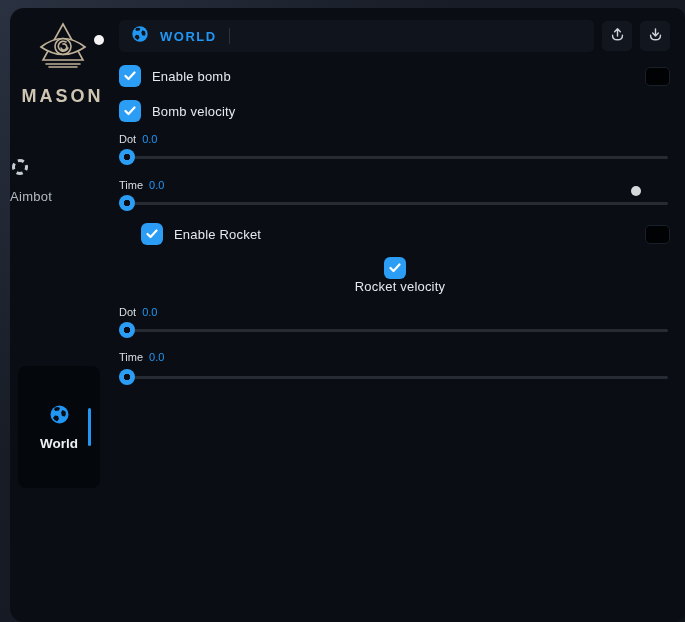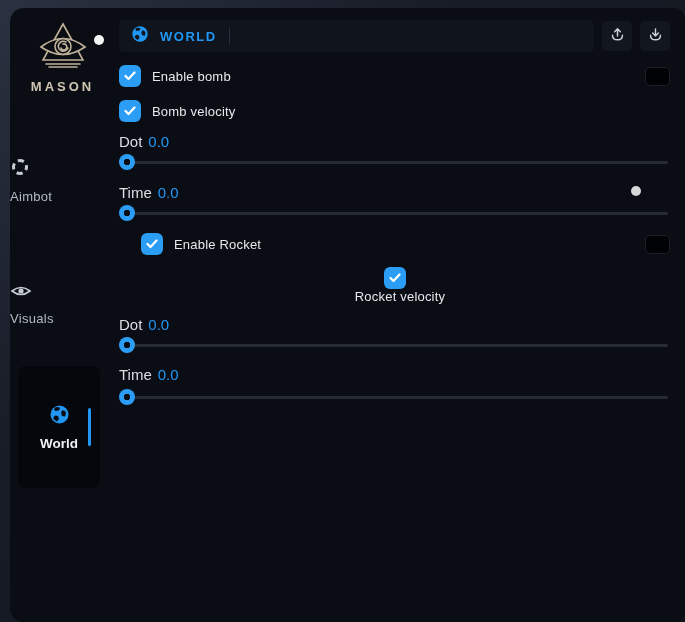--- a/index.html
+++ b/index.html
@@ -7,21 +7,21 @@
     font-family:"Liberation Sans","DejaVu Sans",sans-serif;
     background:linear-gradient(135deg,#2a3140 0%,#171c26 35%,#0e1219 100%); }
 
   .window { position:absolute; left:10px; top:8px; width:675px; height:614px;
     background:#0a0e14; border-radius:14px 10px 10px 14px; }
 
   
   .sidebar { position:absolute; left:0; top:0; width:105px; height:100%; }
   .logo-wrap { position:absolute; left:0; top:12px; width:105px; text-align:center; }
   .logo-wrap svg { display:block; margin:0 auto; }
-  .logo-text { margin-top:3px; font-size:13px; font-weight:bold; letter-spacing:3px;
+  .logo-text { margin-top:10px; font-size:18px; font-weight:bold; letter-spacing:3px;
     color:#cfc6b2; }
 
   .nav-item { position:absolute; left:0; width:105px; display:flex; flex-direction:column;
     cursor:pointer; }
   .nav-item .nav-label { margin-top:8px; font-size:13px; color:#b3bac3; letter-spacing:.3px; }
   .nav-aimbot { top:149px; }
   .nav-visuals { top:275px; }
   .nav-misc { top:524px; }
 
   .nav-world-box { position:absolute; left:8px; top:358px; width:82px; height:122px;
@@ -50,21 +50,21 @@
 
   .cb-row { display:flex; align-items:center; }
   .cb-row.r1 { margin-top:13px; } .cb-row.r2 { margin-top:13px; }
   .cb-row.r3 { margin-top:12px;padding-left:22px; } .cb-row.r4 { margin-top:12px;flex-direction:column; }
   .checkbox { width:22px; height:22px; border-radius:6px; background:#2b9df4;
     display:flex; align-items:center; justify-content:center; cursor:pointer; flex:none; }
   .cb-label { margin-left:11px; font-size:13px; color:#e5e8ec; letter-spacing:.2px; }
   .swatch { margin-left:auto; width:25px; height:19px; border-radius:5px;
     background:#010204; border:1px solid #1a2029; cursor:pointer; }
 
-  .slider-group .sl-label-row { font-size:15px; color:#dbdfe4; }
+  .slider-group .sl-label-row { font-size:11px; color:#dbdfe4; }
   .slider-group .sl-value { color:#2196f3; margin-left:6px; }
   .sg1 .sl-label-row { margin-top:11px; }
   .sg2 .sl-label-row { margin-top:14px; }
   .sg3 .sl-label-row { margin-top:12px; }
   .sg4 .sl-label-row { margin-top:13px; }
   .slider { position:relative; height:16px; margin-top:4px; cursor:pointer; }
   .sg4 .slider { margin-top:6px; }
   .slider .track { position:absolute; left:0; right:2px; top:6.5px; height:3px;
     border-radius:2px; background:#272c34; }
   .slider .thumb { position:absolute; left:0; top:0; width:16px; height:16px;
@@ -98,29 +98,20 @@
 
     <div class="nav-item nav-aimbot">
       <span>
         <svg width="20" height="20" viewBox="0 0 20 20" fill="none">
           <circle cx="10" cy="10" r="6.5" stroke="#c6ccd4" stroke-width="3" stroke-dasharray="6.2 4" stroke-dashoffset="3"></circle>
         </svg>
       </span>
       <span class="nav-label">Aimbot</span>
     </div>
 
-    <div class="nav-item nav-visuals">
-      <span>
-        <svg width="22" height="16" viewBox="0 0 22 16" fill="none">
-          <path d="M2 8 Q11 1 20 8 Q11 15 2 8 Z" stroke="#c6ccd4" stroke-width="1.6"></path>
-          <circle cx="11" cy="8" r="2.6" fill="#c6ccd4"></circle>
-        </svg>
-      </span>
-      <span class="nav-label">Visuals</span>
-    </div>
 
     <div class="nav-world-box">
       <div class="nav-world-inner">
         <span>
           <svg width="21" height="21" viewBox="0 0 21 21">
             <circle cx="10.5" cy="10.5" r="9" fill="#2196f3"></circle>
             <path d="M6 3.5 Q9 2.5 11 4 L10 6.5 L6.5 7 L5 5.5 Z M13.5 6 L16.5 7.5 Q17.5 10 16 12.5 L13 12 L12 8.5 Z M6 11.5 L9 12 L10 15 L8 17.5 Q5.5 16.5 4 14 Z" fill="#0a0e14"></path>
           </svg>
         </span>
         <span class="nav-label">World</span>

